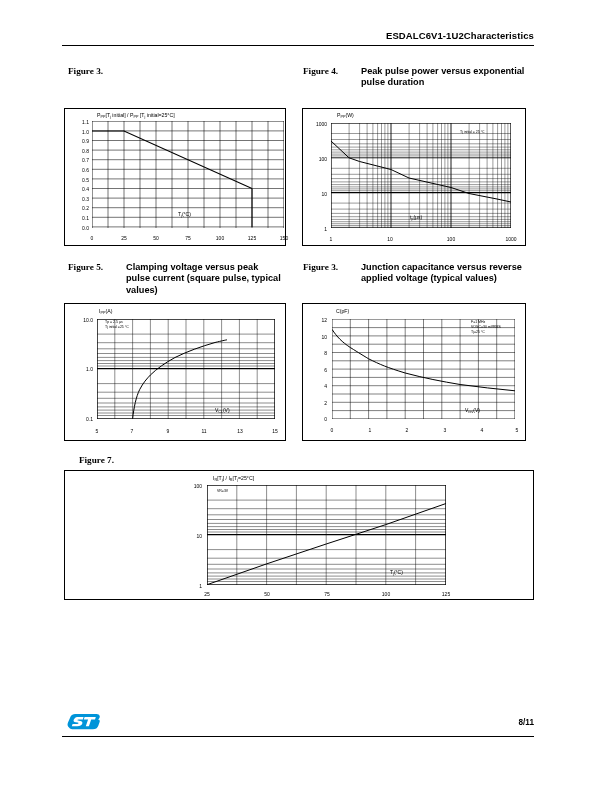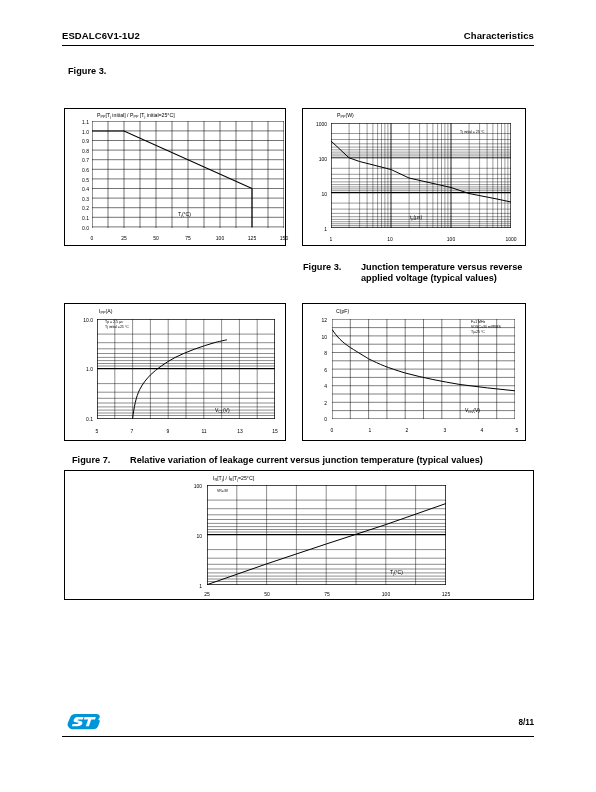--- a/index.html
+++ b/index.html
@@ -10,31 +10,31 @@
     font-family: "Liberation Sans", sans-serif;
     color: #000000;
     position: relative;
     overflow: hidden;
   }
   .page { position:absolute; inset:0; }
 
   
   .hdr {
     position:absolute; left:62px; top:30px; width:472px;
-    display:flex; justify-content:space-between; align-items:flex-end;
+    display:flex; justify-content:flex-end; align-items:flex-end;
     font-size:9.5px; font-weight:bold; letter-spacing:.1px;
   }
   .hdr-rule {
     position:absolute; left:62px; top:45px; width:472px;
     height:1.2px; background:#000;
   }
 
   
   .cap { position:absolute; display:flex; font-size:9.2px; font-weight:bold; line-height:11.4px; }
-  .cap .num { width:58px; flex:none; }
+  .cap .num { width:58px; flex:none;font-family:Liberation Serif, serif; }
   .cap .txt { flex:1; }
 
   
   .frame {
     position:absolute; border:1.1px solid #000; background:#fff;
   }
 
   
   .plot { position:absolute; }
   .plot svg { display:block; }
@@ -69,20 +69,24 @@
   <div class="hdr">
     <span>ESDALC6V1-1U2</span>
     <span>Characteristics</span>
   </div>
   <div class="hdr-rule"></div>
 
   <div class="cap" style="left:68px; top:66px; width:215px;">
     <span class="num">Figure 3.</span>
   </div>
 
+  <div class="cap" style="left:303px; top:66px; width:230px;">
+    <span class="num">Figure 4.</span>
+    <span class="txt">Peak pulse power versus exponential pulse duration</span>
+  </div>
 
   <div class="frame" style="left:64px; top:108px; width:222px; height:138px;">
     <div class="axlab" style="left:32px; top:3px;">
       P<sub>PP</sub>[T<sub>j</sub> initial] / P<sub>PP</sub> [T<sub>j</sub> initial=25°C]
     </div>
 
     <div class="tick y" style="left:4px; top:10px;  width:20px;">1.1</div>
     <div class="tick y" style="left:4px; top:19.6px;width:20px;">1.0</div>
     <div class="tick y" style="left:4px; top:29.2px;width:20px;">0.9</div>
     <div class="tick y" style="left:4px; top:38.8px;width:20px;">0.8</div>
@@ -216,24 +220,28 @@
           <line x1="173.9" y1="0" x2="173.9" y2="105"></line>
             <line x1="176.9" y1="0" x2="176.9" y2="105"></line>
           <line x1="179.7" y1="0" x2="179.7" y2="105" stroke-width="0.8"></line>
         </g>
 
         <polyline points="0,18 18,34.8 28.6,38.5 60,46.5 78,55 120,64.5 138,70.5 166,76 180,79" fill="none" stroke="#000" stroke-width="1.0"></polyline>
       </svg>
     </div>
   </div>
 
+  <div class="cap" style="left:68px; top:262px; width:215px;">
+    <span class="num">Figure 5.</span>
+    <span class="txt">Clamping voltage versus peak pulse current (square pulse, typical values)</span>
+  </div>
 
   <div class="cap" style="left:303px; top:262px; width:230px;">
     <span class="num">Figure 3.</span>
-    <span class="txt">Junction temperature versus reverse applied voltage (typical values)</span>
+    <span class="txt">Junction capacitance versus reverse applied voltage (typical values)</span>
   </div>
 
   <div class="frame" style="left:64px; top:303px; width:222px; height:138px;">
     <div class="axlab" style="left:34px; top:4px;">I<sub>PP</sub>(A)</div>
     <div class="tick y" style="left:2px; top:13px;  width:26px;">10.0</div>
     <div class="tick y" style="left:2px; top:62px;  width:26px;">1.0</div>
     <div class="tick y" style="left:2px; top:112px; width:26px;">0.1</div>
     <div class="tick x" style="left:25px;  top:124px; width:14px;">5</div>
     <div class="tick x" style="left:60px;  top:124px; width:14px;">7</div>
     <div class="tick x" style="left:96px;  top:124px; width:14px;">9</div>
@@ -333,23 +341,22 @@
           <line x1="146.4" y1="0" x2="146.4" y2="100"></line>
           <line x1="164.7" y1="0" x2="164.7" y2="100"></line>
           <line x1="182.7" y1="0" x2="182.7" y2="100"></line>
         </g>
 
         <path d="M 0,10.3 C 5,18 10,23 18.3,28.5 C 27,34 32,37 36.6,39.8 C 48,45.5 55,48.5 73.2,54 C 92,59 110,62.5 128.1,65.5 C 146,68 165,70 183,71.8" fill="none" stroke="#000" stroke-width="1.0"></path>
       </svg>
     </div>
   </div>
 
-  <div class="cap" style="left:72px; top:455px; width:466px;">
+  <div class="cap" style="left:56px; top:455px; width:466px;text-align:right;">
     <span class="num">Figure 7.</span>
-    <span class="txt">Relative variation of leakage current versus junction temperature (typical values)</span>
   </div>
 
   <div class="frame" style="left:64px; top:470px; width:470px; height:130px;">
     <div class="axlab" style="left:148px; top:4px;">
       I<sub>R</sub>[T<sub>j</sub>] / I<sub>R</sub>[T<sub>j</sub>=25°C]
     </div>
     <div class="tick y" style="left:115px; top:12px;  width:22px;">100</div>
     <div class="tick y" style="left:115px; top:62px;  width:22px;">10</div>
     <div class="tick y" style="left:115px; top:112px; width:22px;">1</div>
     <div class="tick x" style="left:134px; top:120px; width:16px;">25</div>

